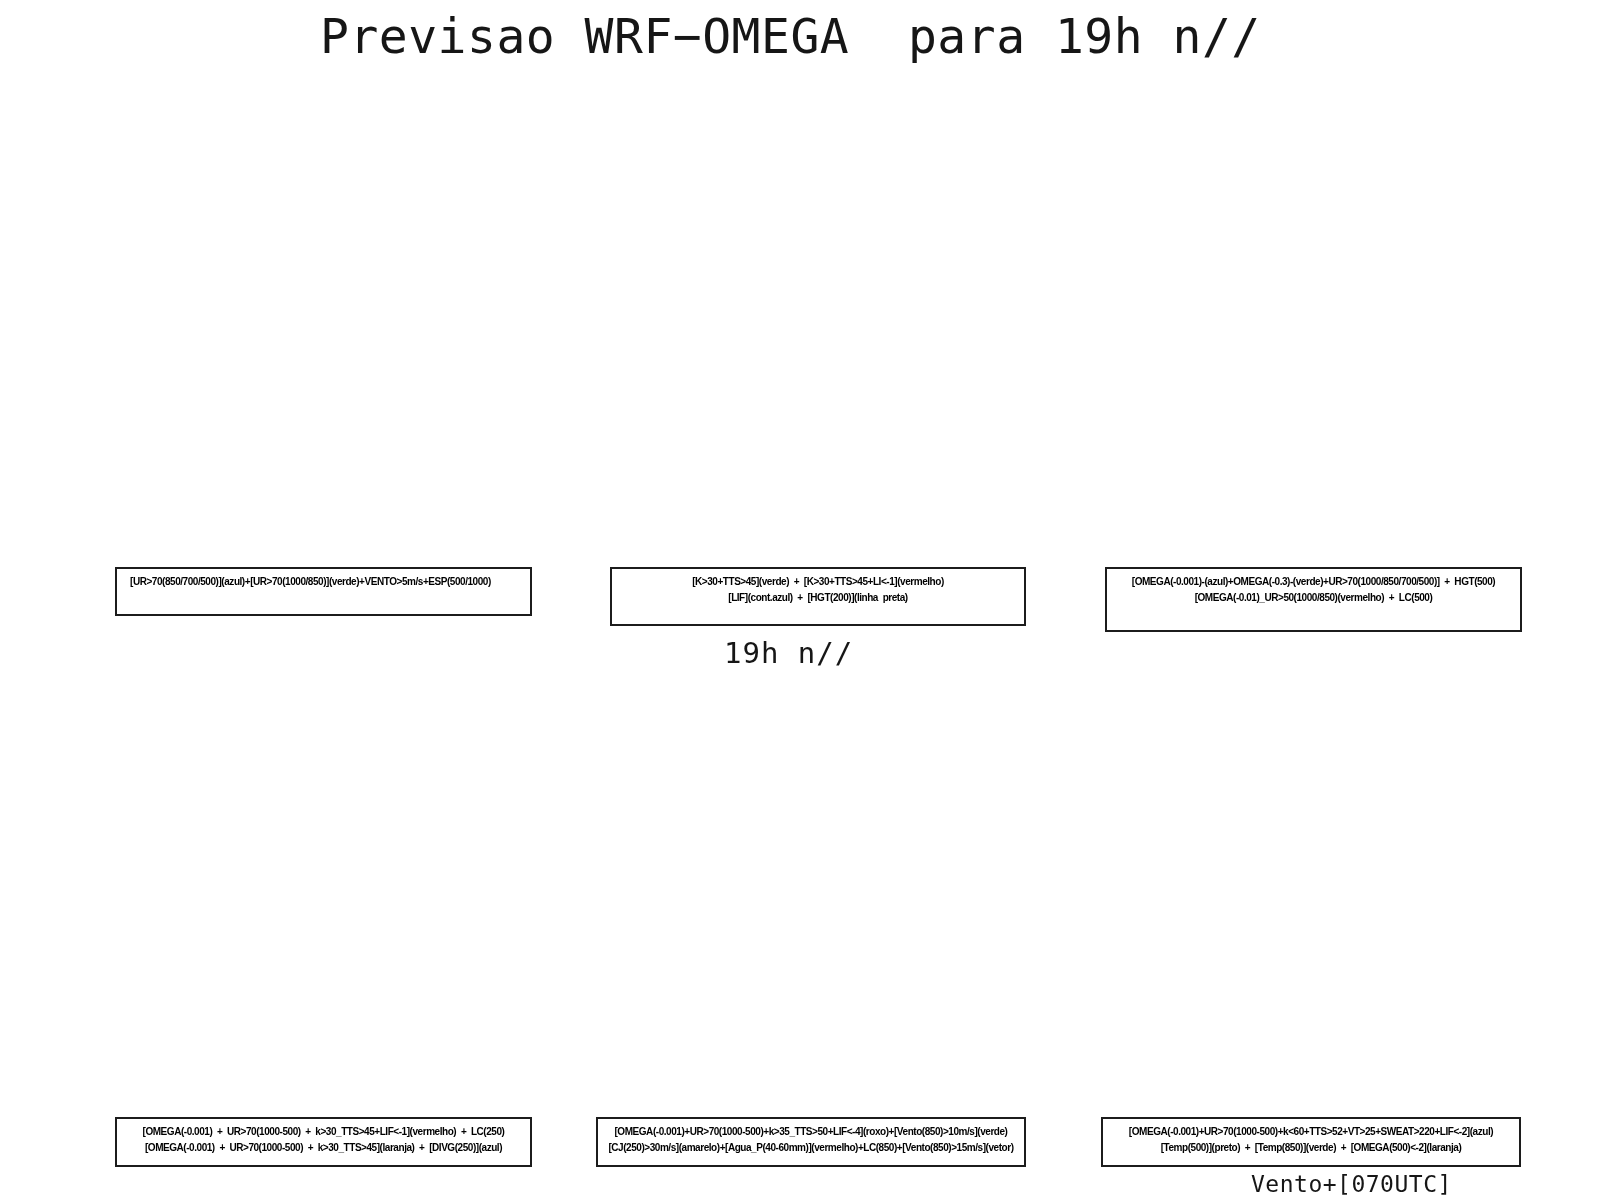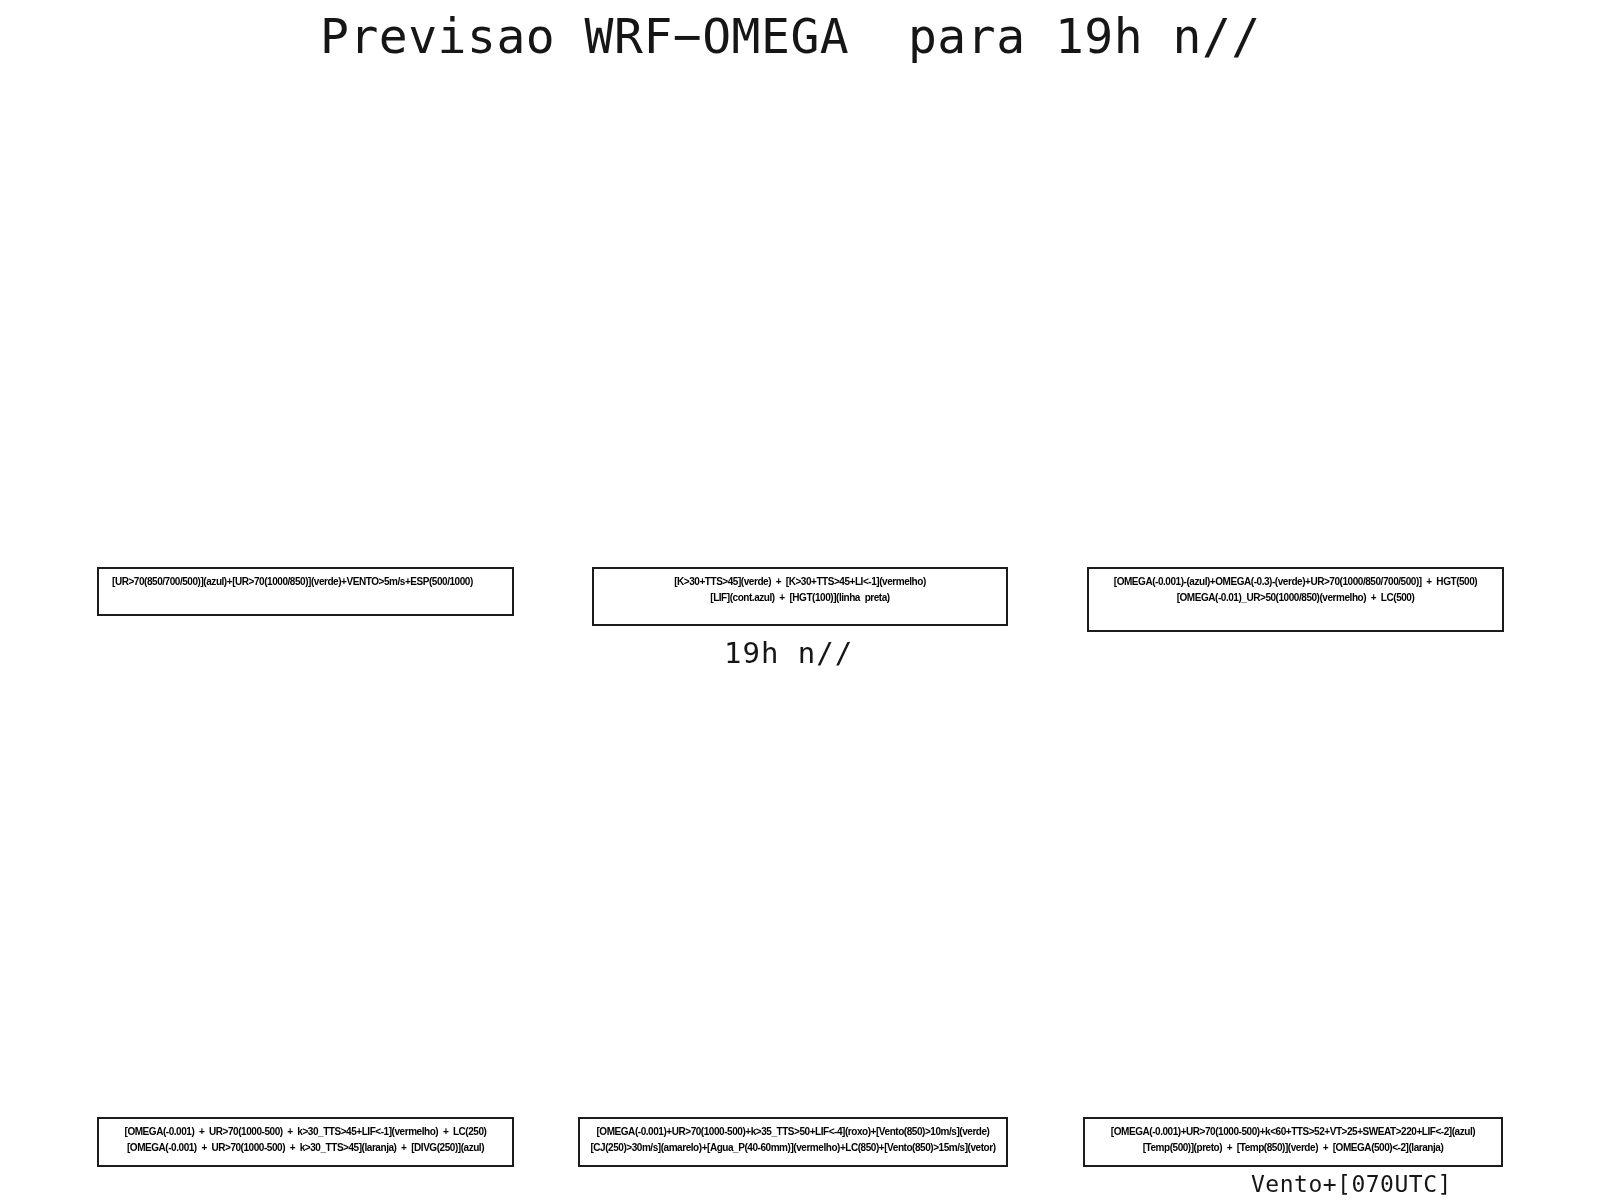--- a/index.html
+++ b/index.html
@@ -39,20 +39,21 @@
     font-size: 23px;
     letter-spacing: 0.5px;
   }
   .panel {
     position: absolute;
     box-sizing: border-box;
     border: 2px solid #1c1c1c;
     background: #ffffff;
     padding-top: 5px;
     overflow: hidden;
+    margin-left: 18px;
   }
   .panel-line {
     font-family: "Liberation Sans", "DejaVu Sans", sans-serif;
     font-weight: bold;
     font-size: 10px;
     line-height: 16px;
     letter-spacing: -0.45px;
     color: #000000;
     text-align: center;
     white-space: pre;
@@ -73,21 +74,21 @@
 <body>
 
 <div id="page-title" class="stroke-text">Previsao WRF−OMEGA  para 19h n//</div>
 
 <div id="panel-top-left" class="panel align-left">
   <div class="panel-line">[UR&gt;70(850/700/500)](azul)+[UR&gt;70(1000/850)](verde)+VENTO&gt;5m/s+ESP(500/1000)</div>
 </div>
 
 <div id="panel-top-center" class="panel">
   <div class="panel-line">[K&gt;30+TTS&gt;45](verde)  +  [K&gt;30+TTS&gt;45+LI&lt;-1](vermelho)</div>
-  <div class="panel-line">[LIF](cont.azul)  +  [HGT(100)](linha  preta)</div>
+  <div class="panel-line">[LIF](cont.azul)  +  [HGT(200)](linha  preta)</div>
 </div>
 
 <div id="panel-top-right" class="panel">
   <div class="panel-line">[OMEGA(-0.001)-(azul)+OMEGA(-0.3)-(verde)+UR&gt;70(1000/850/700/500)]  +  HGT(500)</div>
   <div class="panel-line">[OMEGA(-0.01)_UR&gt;50(1000/850)(vermelho)  +  LC(500)</div>
 </div>
 
 <div id="section-label" class="stroke-text">19h n//</div>
 
 <div id="panel-bottom-left" class="panel">

